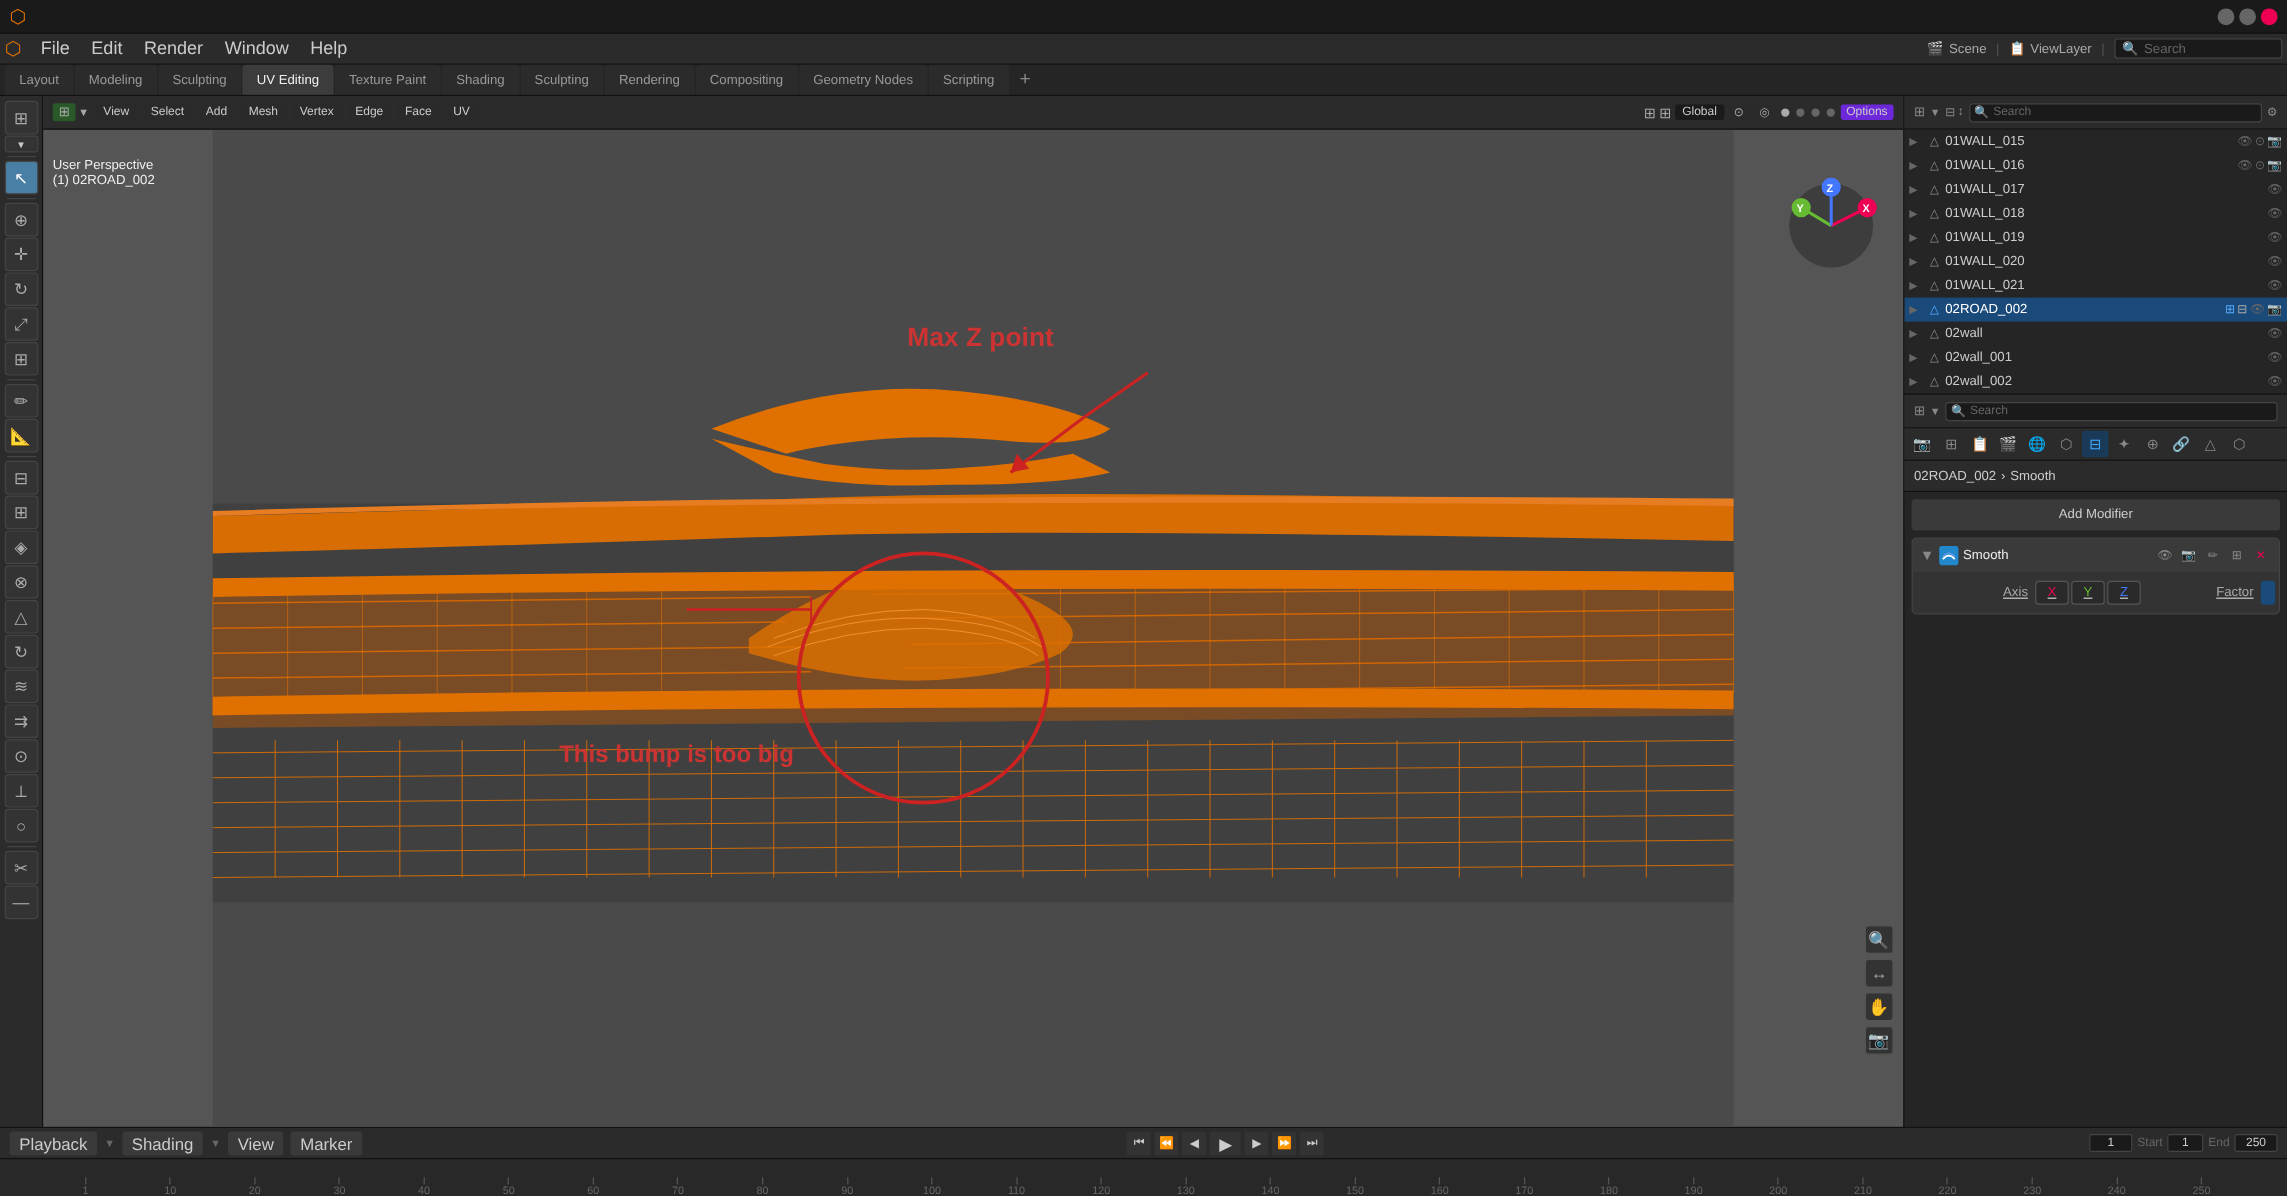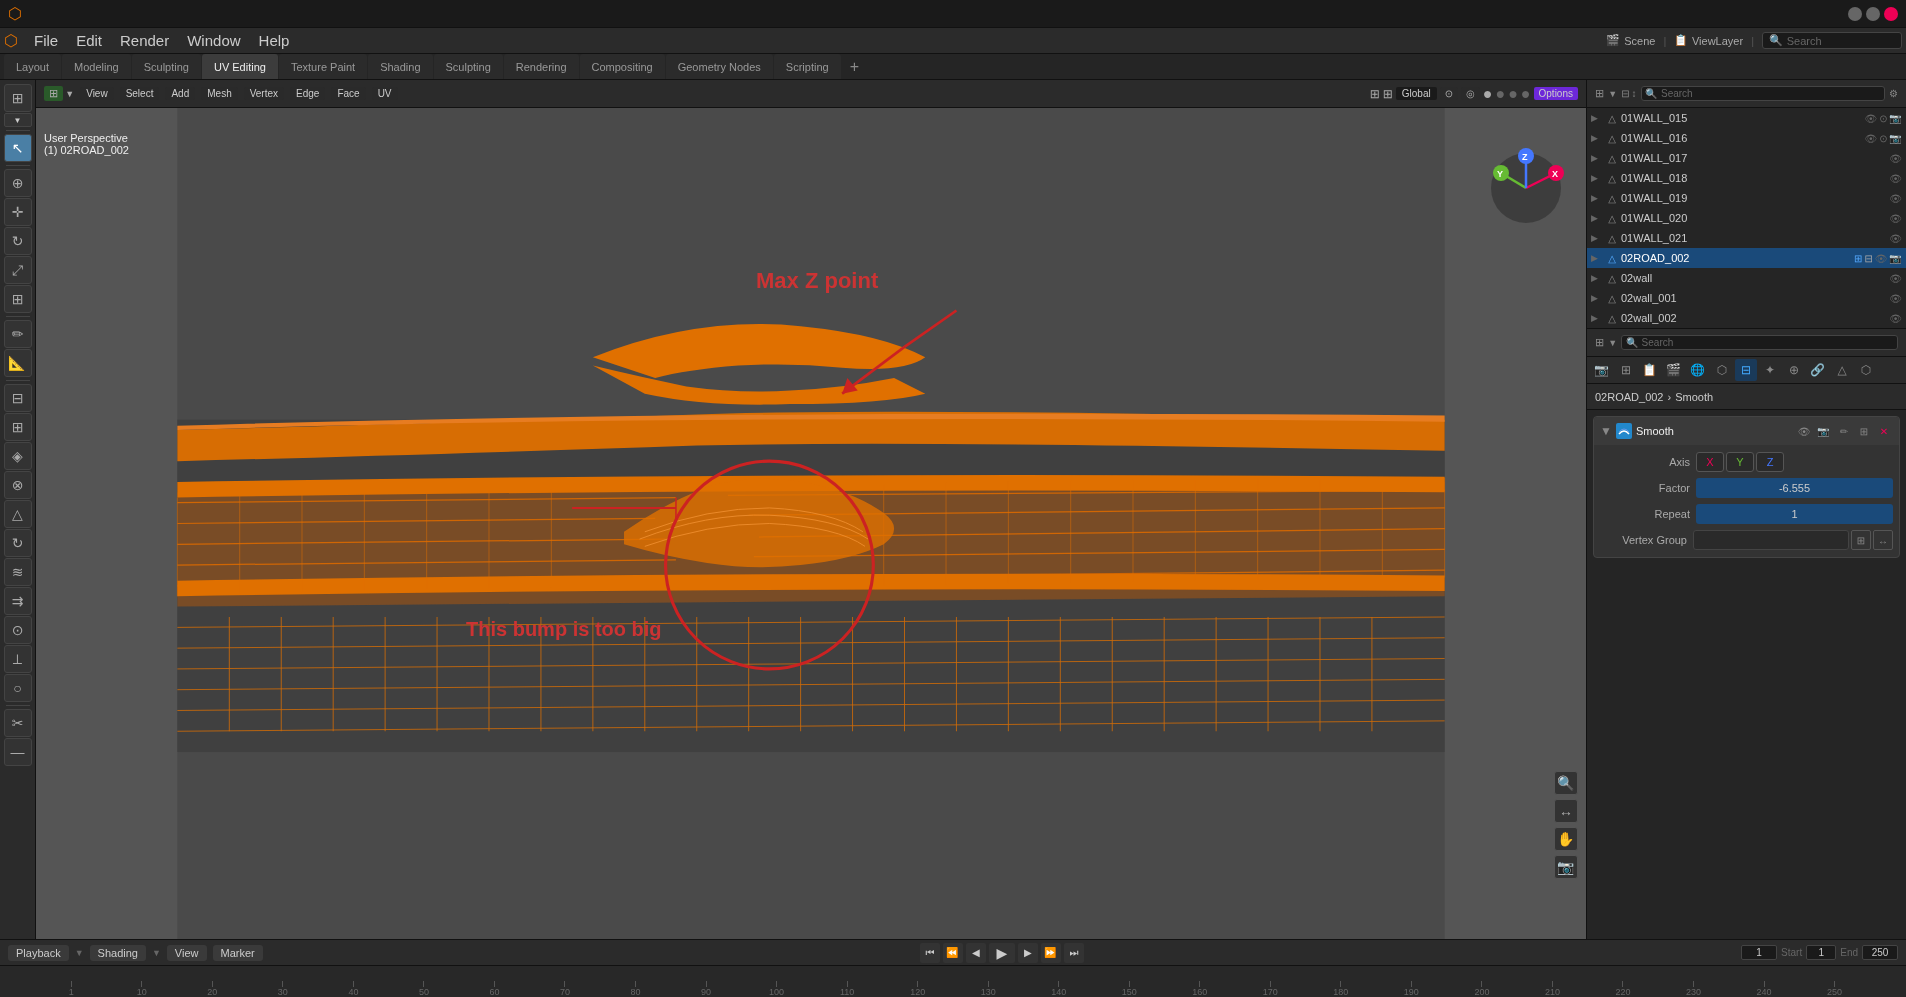--- a/index.html
+++ b/index.html
@@ -331,22 +331,23 @@
       display: flex;
       align-items: center;
       justify-content: center;
       font-size: 10px;
     }
     .mod-ctrl-btn.close { color: #e05; }
 
     .modifier-body {
       padding: 6px;
       display: flex;
-      flex-direction: column;
+      flex-direction: row;
       gap: 4px;
+      text-decoration: underline;
     }
     .prop-row {
       display: flex;
       align-items: center;
       height: 22px;
       gap: 6px;
     }
     .prop-label {
       width: 90px;
       color: #aaa;
@@ -421,21 +422,21 @@
       font-size: 11px;
       color: #aaa;
     }
     .bottom-btn {
       background: #3a3a3a;
       border: none;
       color: #ccc;
       padding: 2px 8px;
       border-radius: 3px;
       cursor: pointer;
-      font-size: 11px;
+      font-size: 14px;
     }
     .timeline-spacer { flex: 1; }
 
     
     #timeline-ruler {
       height: 32px;
       background: #282828;
       border-top: 1px solid #111;
       display: flex;
       align-items: flex-end;
@@ -874,20 +875,21 @@
       </div>
 
       <div id="properties-breadcrumb">
         <span style="cursor:pointer;">02ROAD_002</span>
         <span>›</span>
         <span style="cursor:pointer;">Smooth</span>
       </div>
 
       <div id="modifier-section">
         
+        <button class="add-modifier-btn">Add Modifier</button>
 
         
         <div class="modifier-card">
           <div class="modifier-header">
             <span style="color:#888; font-size:12px;">▼</span>
             <div class="modifier-icon">
               <svg width="14" height="14" viewBox="0 0 14 14">
                 <path d="M2 10 Q7 4 12 10" stroke="white" stroke-width="1.5" fill="none"></path>
                 <path d="M2 8 Q7 2 12 8" stroke="#aaf" stroke-width="1" fill="none" opacity="0.5"></path>
               </svg>

